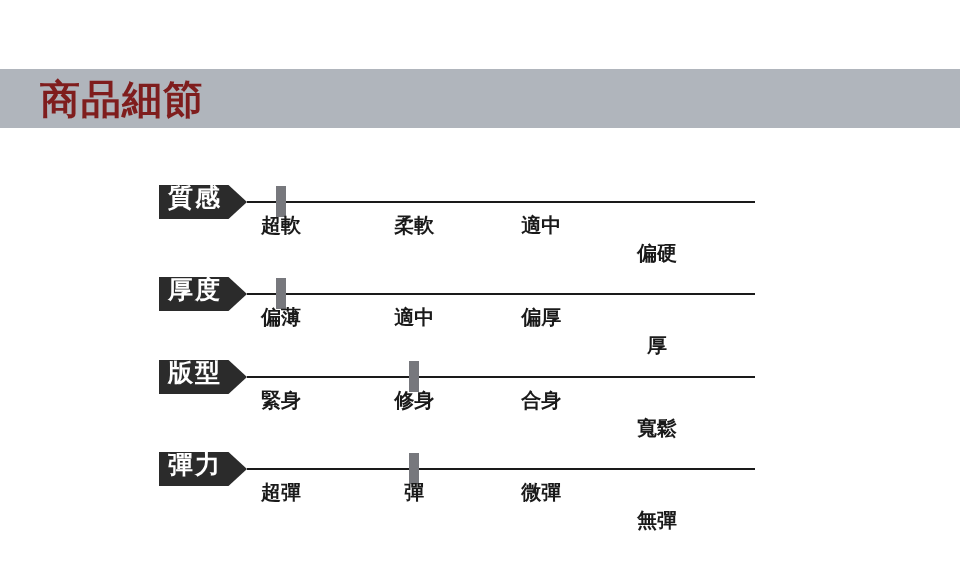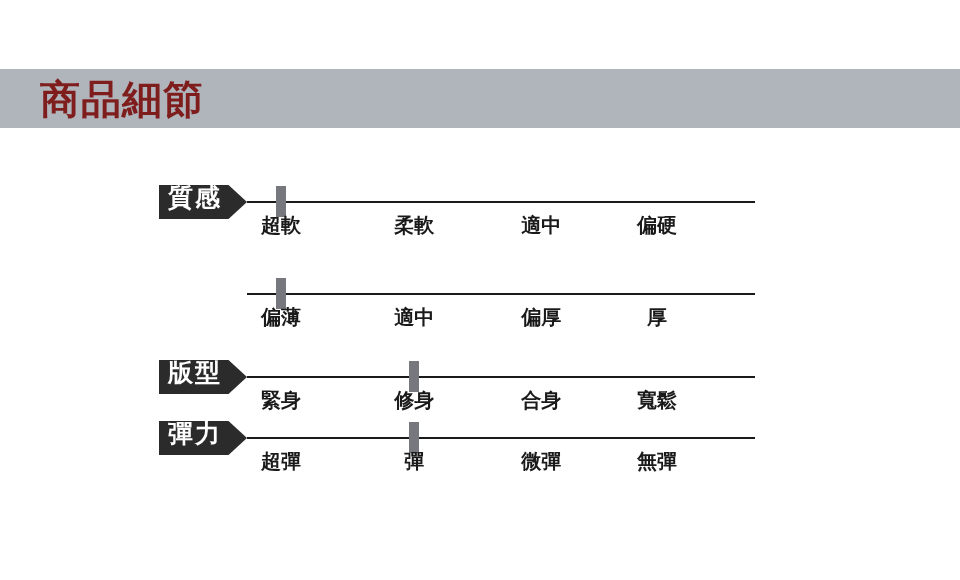--- a/index.html
+++ b/index.html
@@ -31,21 +31,21 @@
   
   .row {
     position: absolute;
     left: 159px;
     width: 600px;
     height: 70px;
   }
   .row.r0 { top: 185px; }
   .row.r1 { top: 277px; }
   .row.r2 { top: 360px; }
-  .row.r3 { top: 421px; }
+  .row.r3 { top: 452px; }
 
   .tag {
     position: absolute;
     left: 0; top: 0;
     width: 88px; height: 34px;
     background: var(--tag, #2b2b2b);
     clip-path: polygon(0 0, 79% 0, 100% 50%, 79% 100%, 0 100%);
     display: flex; align-items: flex-start; justify-content: center;
     padding-right: 16px;
   }
@@ -85,21 +85,21 @@
     transform: translateX(-50%);
     color: var(--label, #1a1a1a);
     font-size: 20px;
     font-weight: 700;
     white-space: nowrap;
     line-height: 1;
   }
   .opt-0 { left: 6.7%; }
   .opt-1 { left: 32.9%; }
   .opt-2 { left: 57.9%; }
-  .opt-3 { left: 80.7%; }
+  .opt-3 { left: 80.7%; margin-top: 28px; }
 </style>
 </head>
 <body>
 
 <div class="page">
 
   <div class="banner">
     <div class="banner-title">商品細節</div>
   </div>
 
@@ -111,20 +111,23 @@
       <div class="line"></div>
       <div class="marker pos-0"></div>
       <span class="opt opt-0">超軟</span>
       <span class="opt opt-1">柔軟</span>
       <span class="opt opt-2">適中</span>
       <span class="opt opt-3">偏硬</span>
     </div>
   </div>
 
   <div class="row r1">
+    <div class="tag">
+      <span class="tag-text">厚度</span>
+    </div>
     <div class="scale">
       <div class="line"></div>
       <div class="marker pos-0"></div>
       <span class="opt opt-0">偏薄</span>
       <span class="opt opt-1">適中</span>
       <span class="opt opt-2">偏厚</span>
       <span class="opt opt-3">厚</span>
     </div>
   </div>
 

